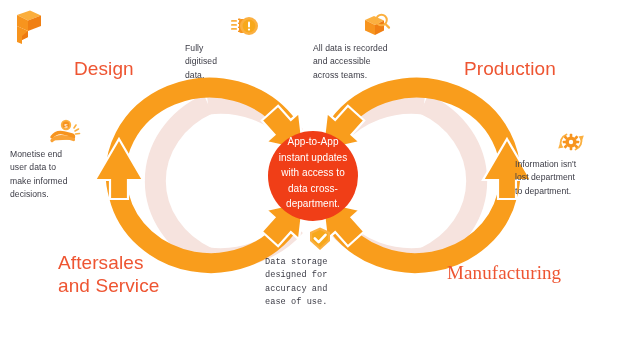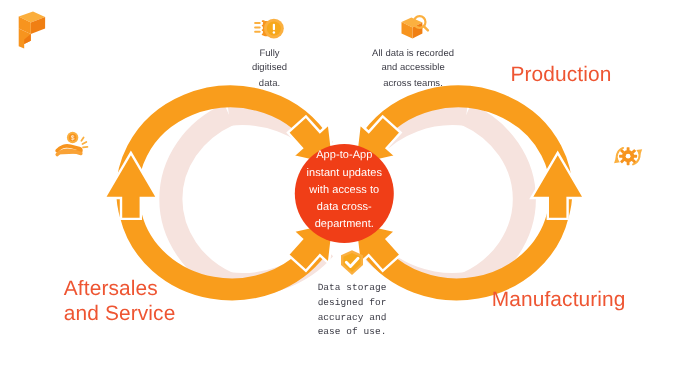--- a/index.html
+++ b/index.html
@@ -21,24 +21,24 @@
     color:#EE5532;
     font-size:19px;
     font-weight:400;
     letter-spacing:.1px;
     line-height:1.22;
     white-space:pre-line;
   }
   .sl-design{left:74px;top:57px;}
   .sl-production{left:464px;top:57px;}
   .sl-aftersales{left:58px;top:251px;}
-  .sl-manufacturing{left:447px;top:261px;}
-
-  
-  .benefit{position:absolute;text-align:center;}
+  .sl-manufacturing{left:447px;top:261px;font-family:Liberation Serif, serif;}
+
+  
+  .benefit{position:absolute;text-align:left;}
   .benefit .cap{
     color:#3b3b45;
     font-size:8.6px;
     line-height:1.55;
     white-space:pre-line;
     letter-spacing:.05px;
   }
   .benefit .ico{display:block;margin:0 auto 4px;}
 
   .b-digitised{left:185px;top:14px;width:120px;}
@@ -144,20 +144,21 @@
 
     <circle cx="313" cy="176" r="45" fill="#F03E17"></circle>
   </svg>
 
   <div class="hub-text">App-to-App
 instant updates
 with access to
 data cross-
 department.</div>
 
+  <div class="stage-label sl-design">Design</div>
   <div class="stage-label sl-production">Production</div>
   <div class="stage-label sl-aftersales">Aftersales
 and Service</div>
   <div class="stage-label sl-manufacturing">Manufacturing</div>
 
   <div class="benefit b-digitised">
     <svg class="ico" width="30" height="24" viewBox="0 0 30 24">
       <rect x="1" y="6" width="6" height="1.8" rx=".9" fill="#FBB040"></rect>
       <rect x="1" y="10" width="6" height="1.8" rx=".9" fill="#FBB040"></rect>
       <rect x="1" y="14" width="6" height="1.8" rx=".9" fill="#FBB040"></rect>
@@ -193,20 +194,24 @@
     <svg class="ico" width="32" height="26" viewBox="0 0 32 26">
       <circle cx="17" cy="7" r="5.2" fill="#FBB040"></circle>
       <circle cx="17" cy="7" r="3.4" fill="#F7941E"></circle>
       <text x="17" y="9.6" font-size="6" text-anchor="middle" fill="#FFFFFF" font-family="Liberation Sans, sans-serif">$</text>
       <path d="M3 19 C6 15 11 14 15 15 L23 17 C25 17.5 25 20 23 20 L16 19.5" fill="none" stroke="#F7941E" stroke-width="3.4" stroke-linecap="round" stroke-linejoin="round"></path>
       <path d="M3 22.5 C7 18.5 13 18 18 19.5 L24.5 21.5" fill="#F9A236" stroke="#F9A236" stroke-width="3.2" stroke-linecap="round"></path>
       <line x1="26" y1="13" x2="29.5" y2="11" stroke="#FBB040" stroke-width="1.6" stroke-linecap="round"></line>
       <line x1="26.5" y1="16" x2="30.5" y2="15.5" stroke="#FBB040" stroke-width="1.6" stroke-linecap="round"></line>
       <line x1="25" y1="10" x2="27" y2="7" stroke="#FBB040" stroke-width="1.6" stroke-linecap="round"></line>
     </svg>
+    <div class="cap">Monetise end
+user data to
+make informed
+decisions.</div>
   </div>
 
   <div class="benefit b-info">
     <svg class="ico" width="30" height="24" viewBox="0 0 30 24">
       <path d="M5.5 16.5 A 10 9 0 0 1 10.5 4.5" fill="none" stroke="#FBB040" stroke-width="1.8" stroke-linecap="round"></path>
       <polygon points="4,13 7.6,17.6 2.2,18.4" fill="#FBB040"></polygon>
       <path d="M24.5 7.5 A 10 9 0 0 1 19.5 19.5" fill="none" stroke="#FBB040" stroke-width="1.8" stroke-linecap="round"></path>
       <polygon points="26,11 22.4,6.4 27.8,5.6" fill="#FBB040"></polygon>
       <g fill="#F7941E">
         <circle cx="15" cy="12" r="5.6"></circle>
@@ -214,20 +219,23 @@
         <rect x="13.7" y="16.8" width="2.6" height="3.4" rx=".6"></rect>
         <rect x="6.8" y="10.7" width="3.4" height="2.6" rx=".6"></rect>
         <rect x="19.8" y="10.7" width="3.4" height="2.6" rx=".6"></rect>
         <rect x="8.4" y="5.8" width="2.6" height="3.4" rx=".6" transform="rotate(-45 9.7 7.5)"></rect>
         <rect x="19" y="5.8" width="2.6" height="3.4" rx=".6" transform="rotate(45 20.3 7.5)"></rect>
         <rect x="8.4" y="14.8" width="2.6" height="3.4" rx=".6" transform="rotate(45 9.7 16.5)"></rect>
         <rect x="19" y="14.8" width="2.6" height="3.4" rx=".6" transform="rotate(-45 20.3 16.5)"></rect>
       </g>
       <circle cx="15" cy="12" r="2.2" fill="#FFFFFF"></circle>
     </svg>
+    <div class="cap">Information isn't
+lost department
+to department.</div>
   </div>
 
   <div class="benefit b-storage">
     <svg class="ico" width="26" height="26" viewBox="0 0 26 26">
       <path d="M13 1.5 L23 6 L23 15 L13 24 L3 15 L3 6 Z" fill="#FBB040"></path>
       <path d="M13 4 L20.8 7.5 L20.8 14.3 L13 21.3 L5.2 14.3 L5.2 7.5 Z" fill="#F7A81B"></path>
       <polyline points="7.8,12.4 11.6,16.2 18.5,8.8" fill="none" stroke="#FFFFFF" stroke-width="2.6" stroke-linecap="round" stroke-linejoin="round"></polyline>
     </svg>
     <div class="cap">Data storage
 designed for

